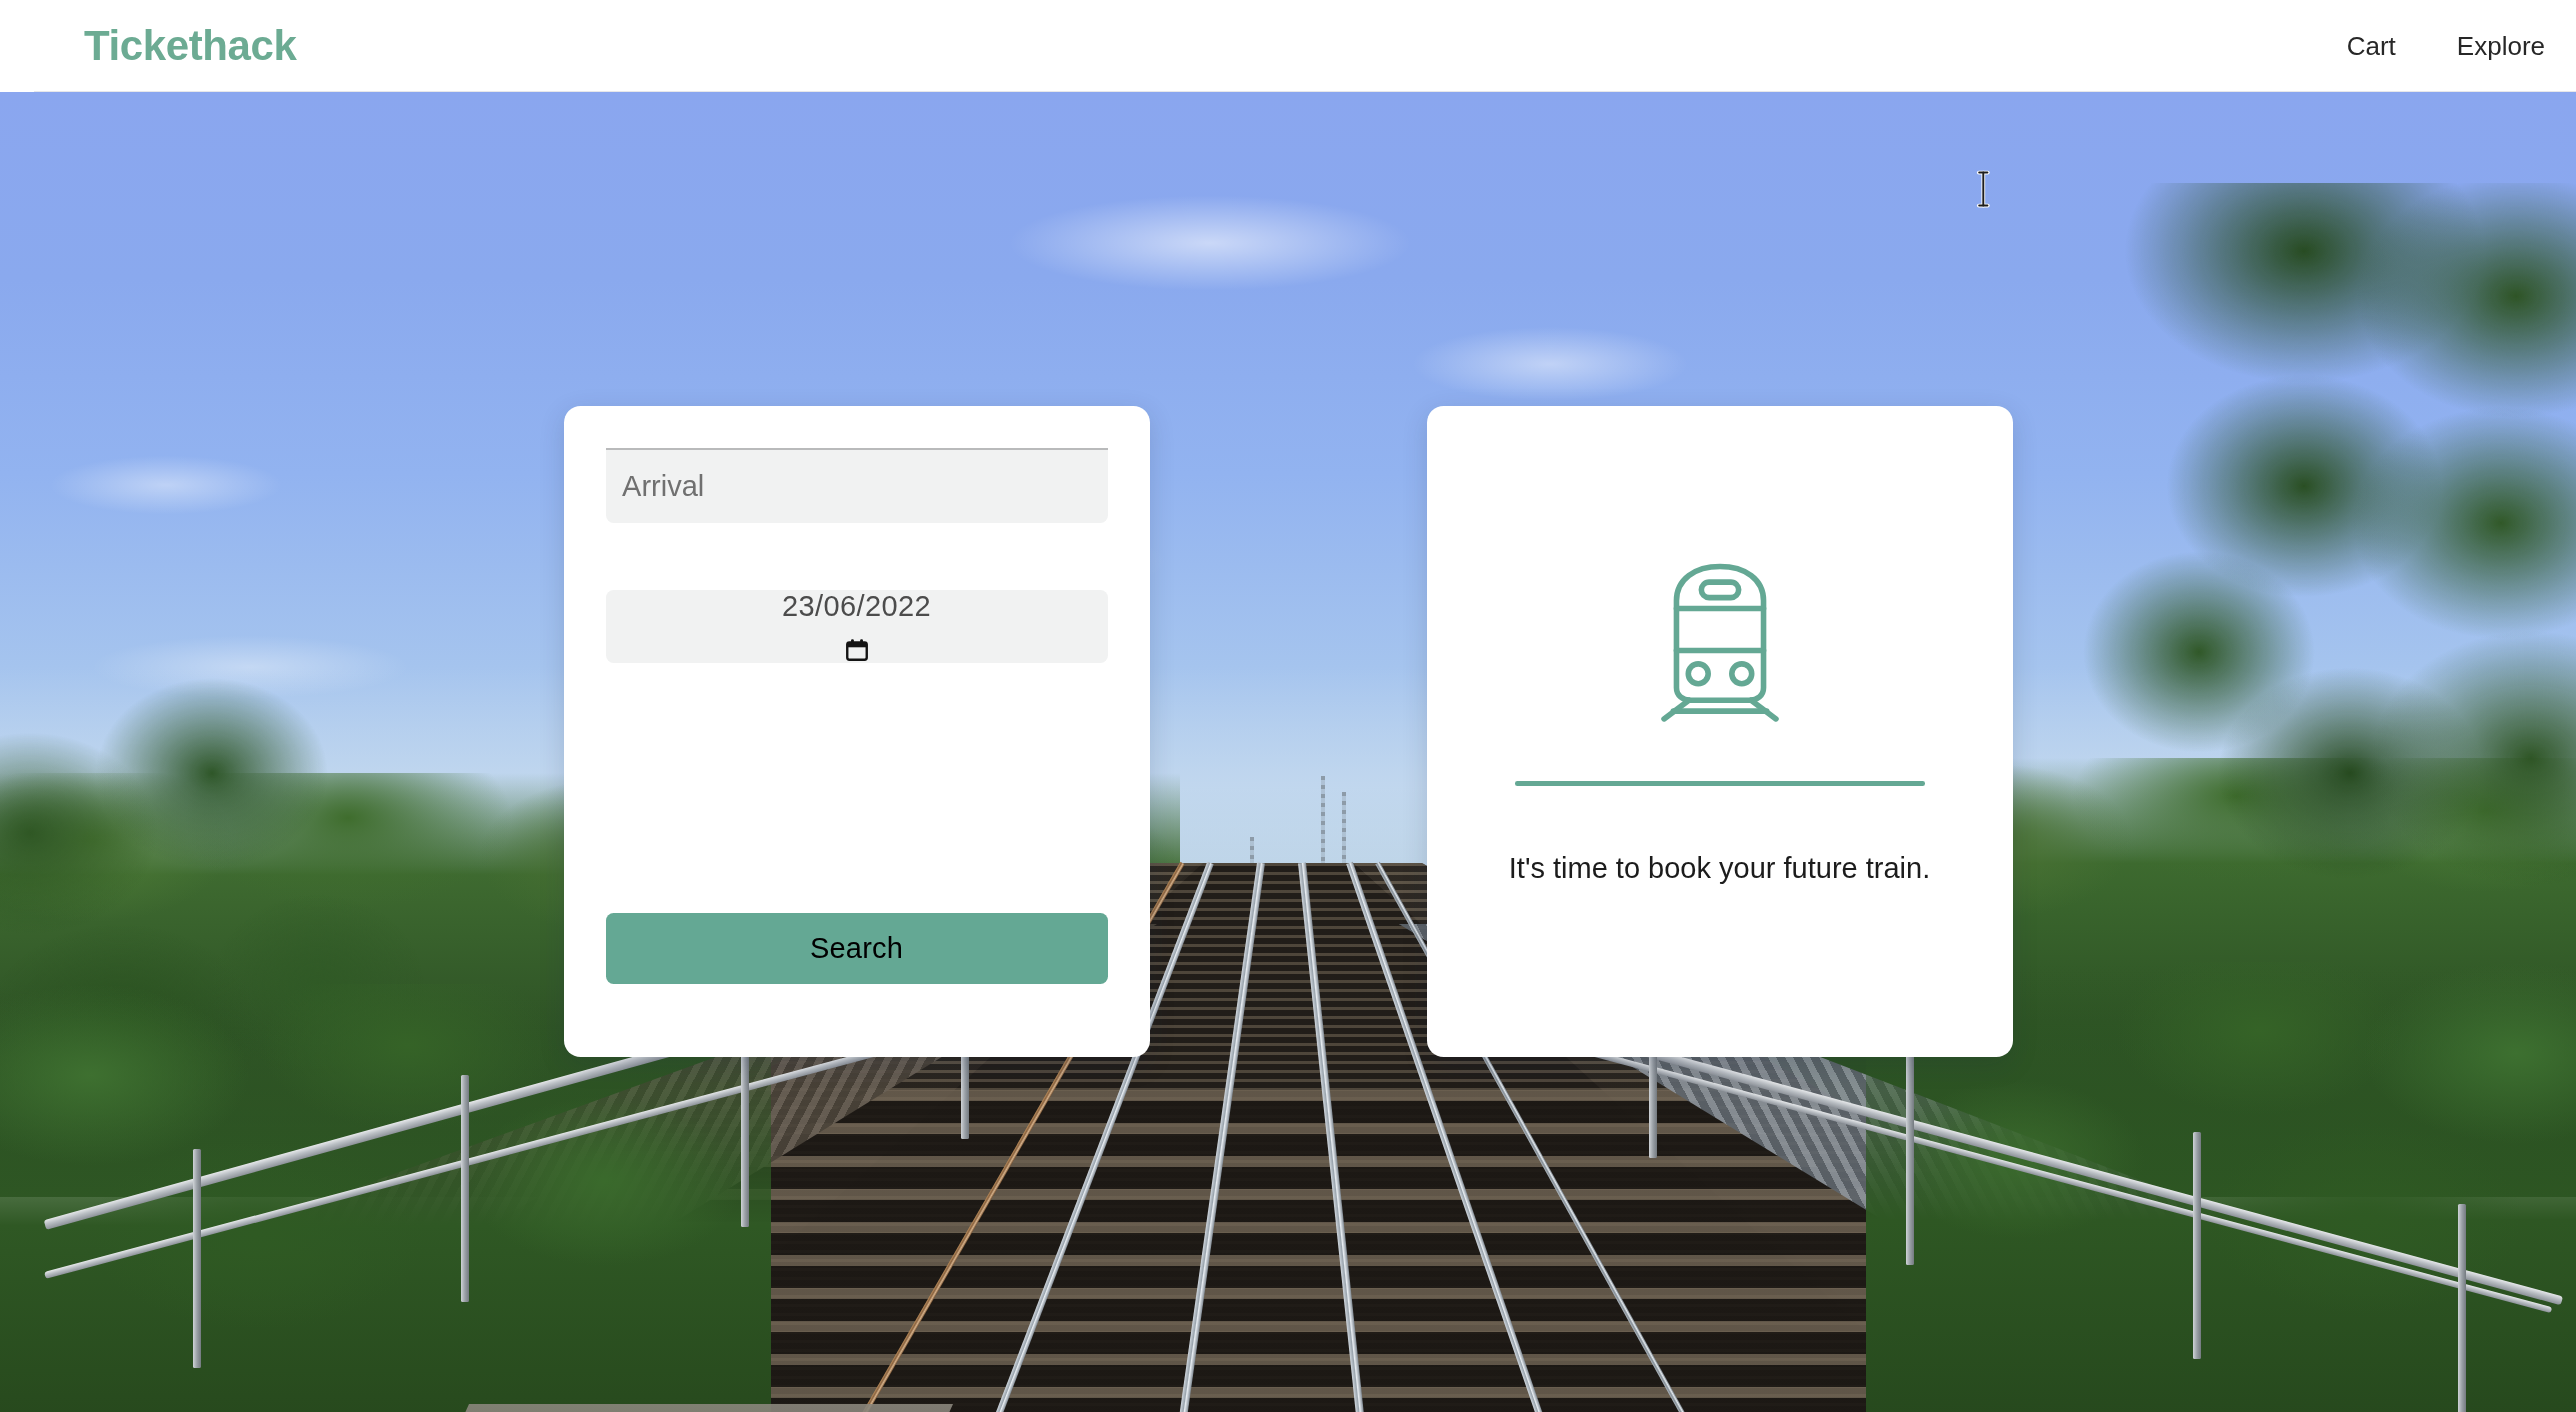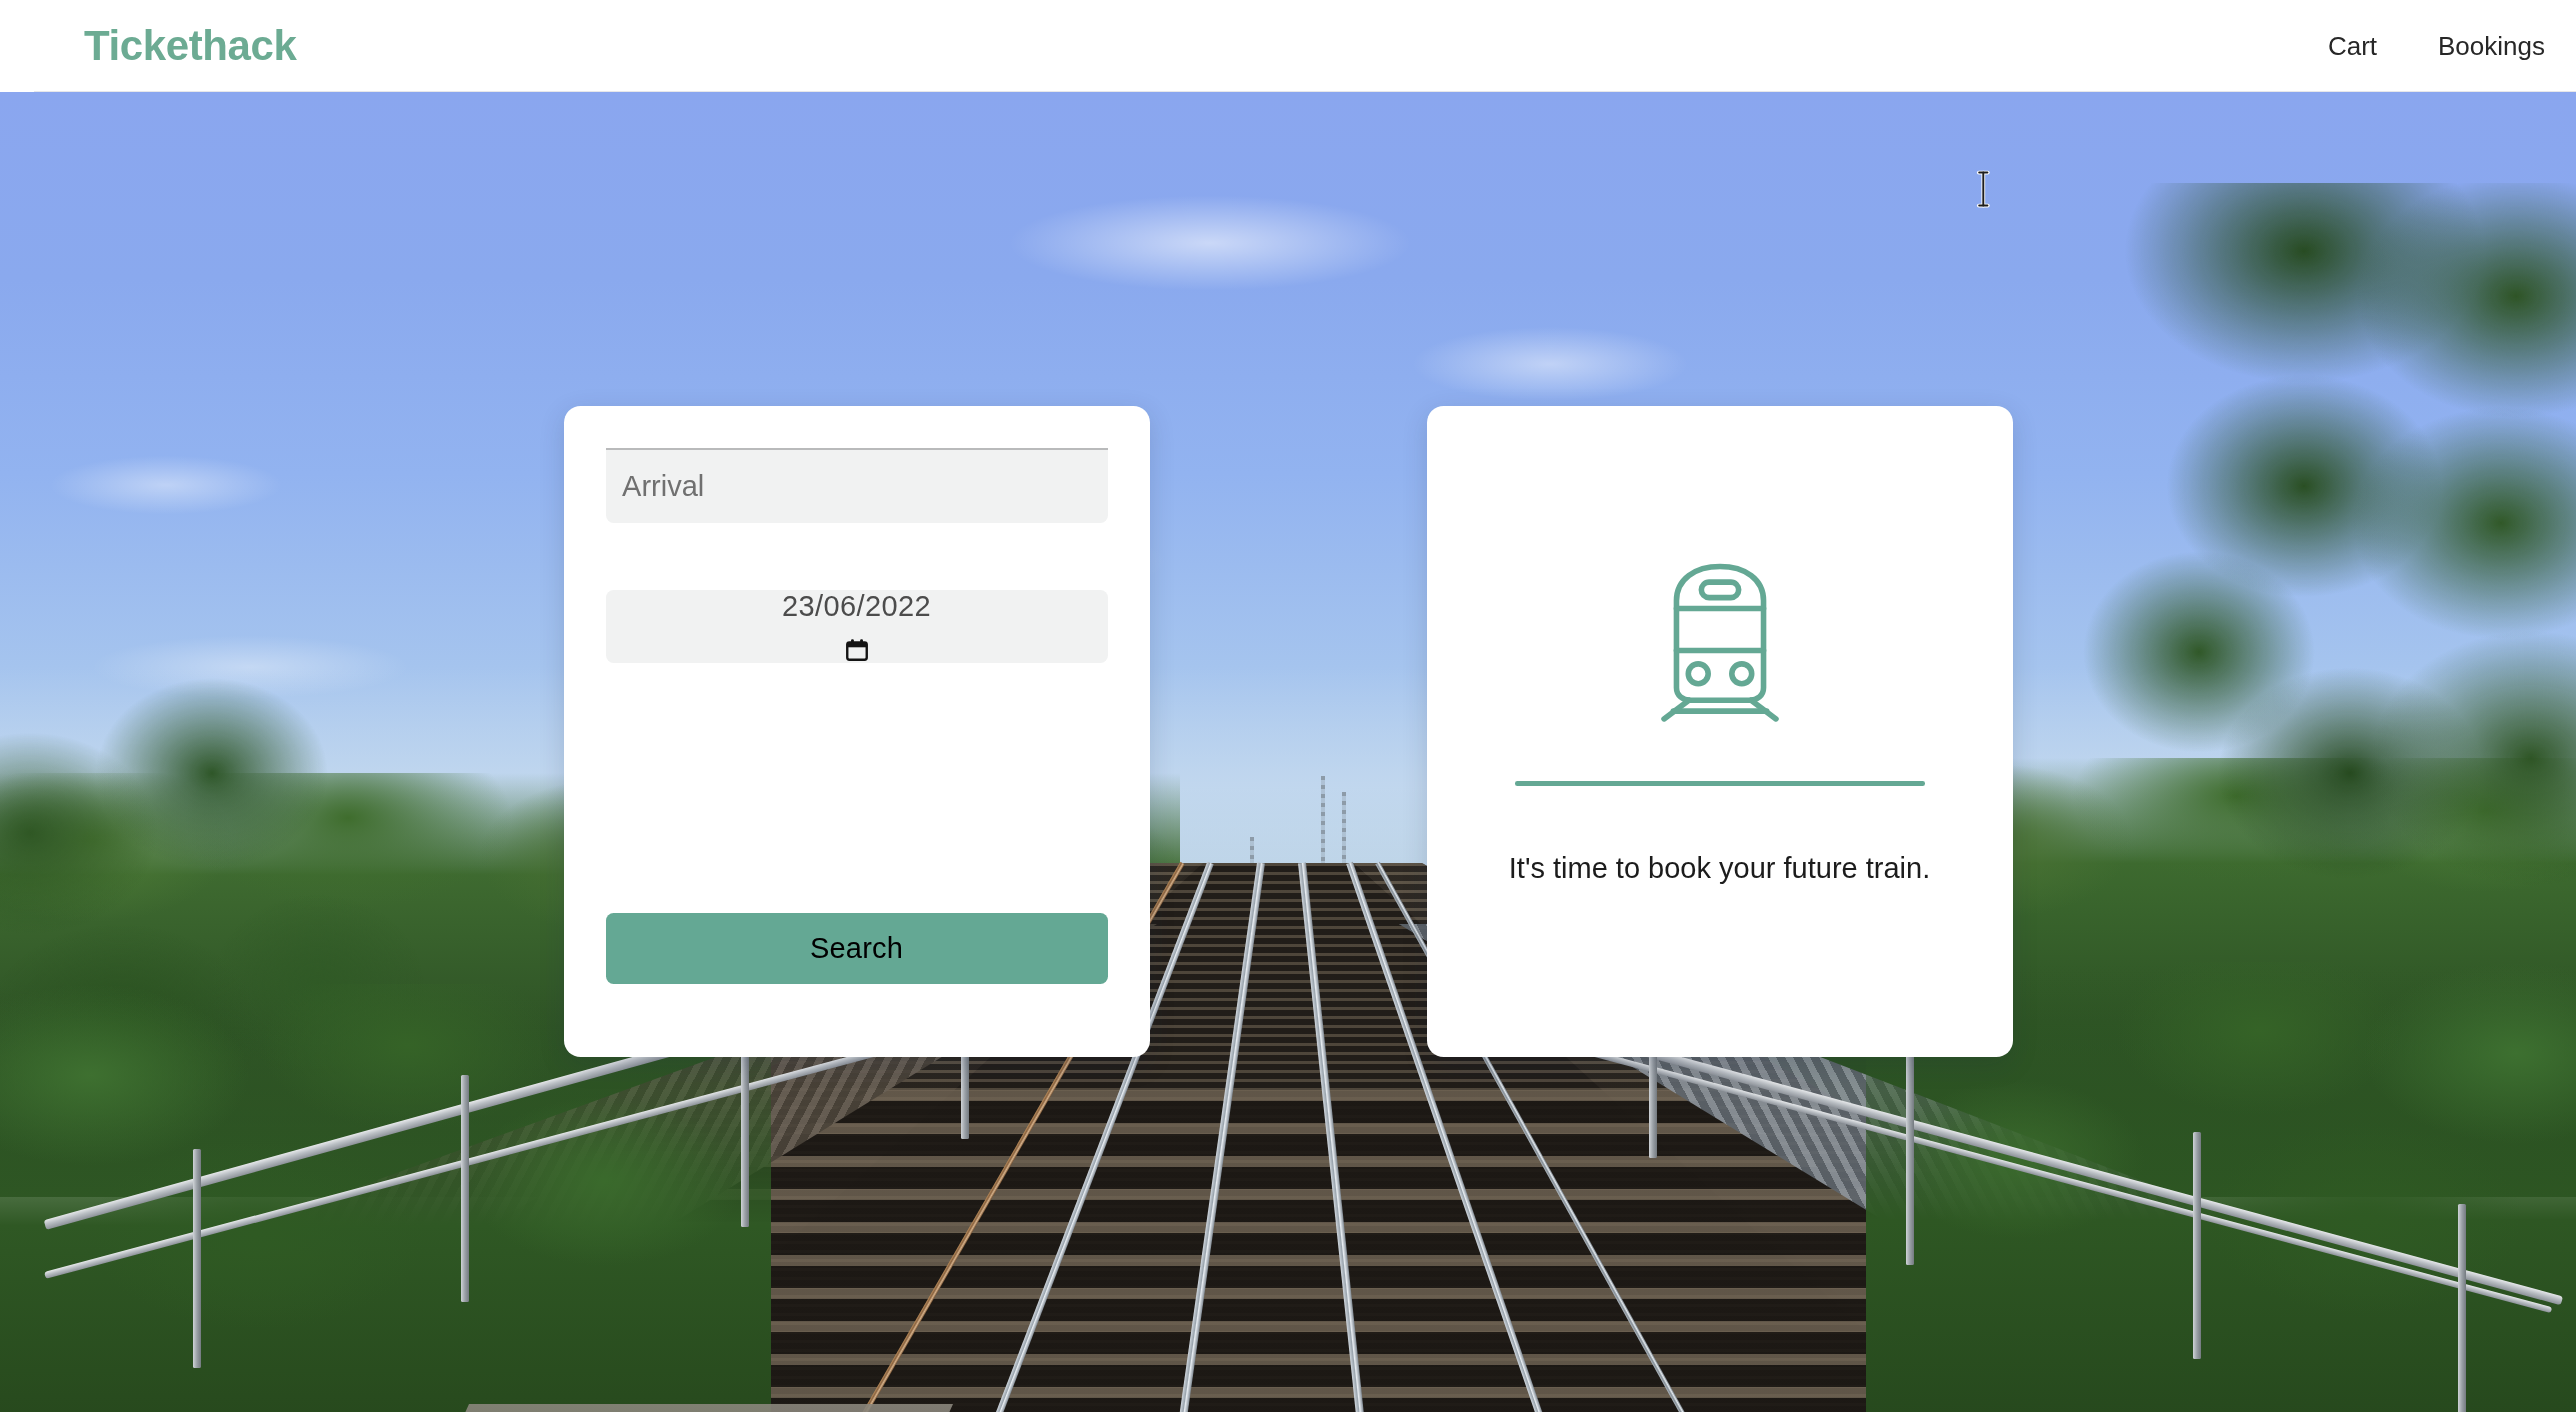--- a/index.html
+++ b/index.html
@@ -464,21 +464,21 @@
 </style>
 </head>
 <body>
 
 <div class="page">
 
   <header class="site-header">
     <div class="logo">Tickethack</div>
     <nav class="nav">
       <a class="nav-link" href="#">Cart</a>
-      <a class="nav-link" href="#">Bookings</a>
+      <a class="nav-link" href="#">Explore</a>
     </nav>
   </header>
 
   <div class="hero">
     <div class="sky"></div>
     <div class="horizon"></div>
 
     <div class="pylon p1"></div>
     <div class="pylon p2"></div>
     <div class="pylon p3"></div>

